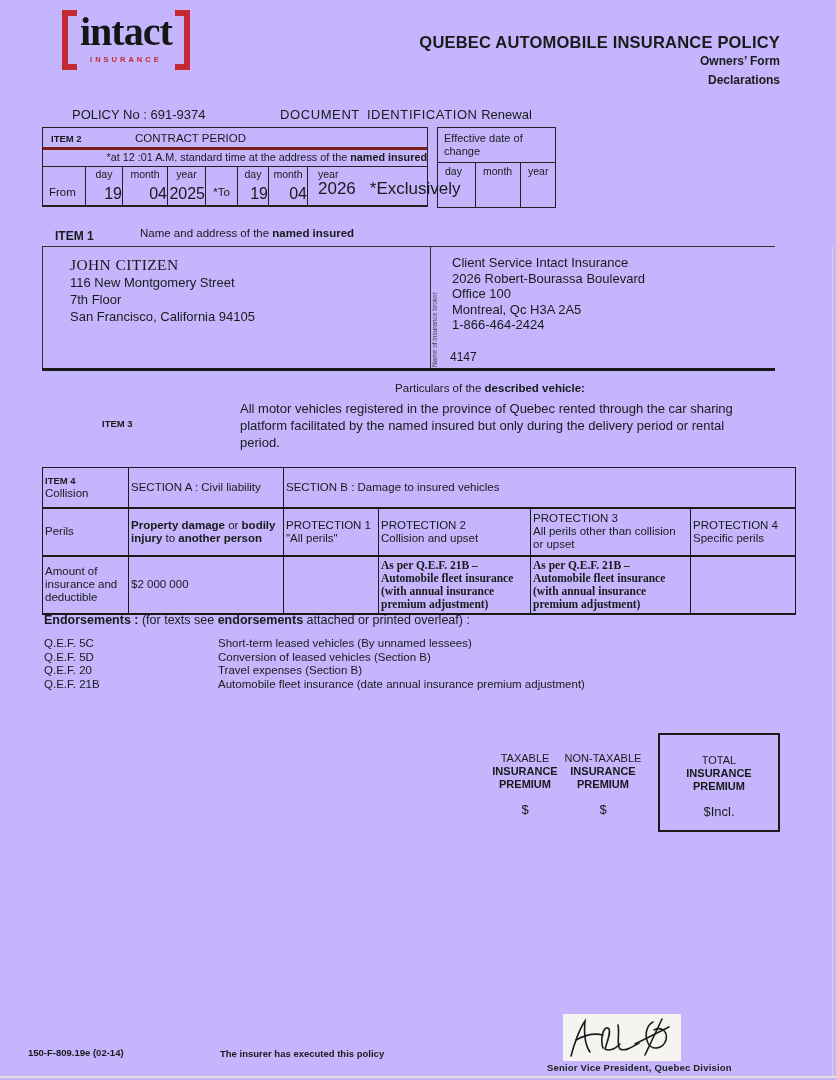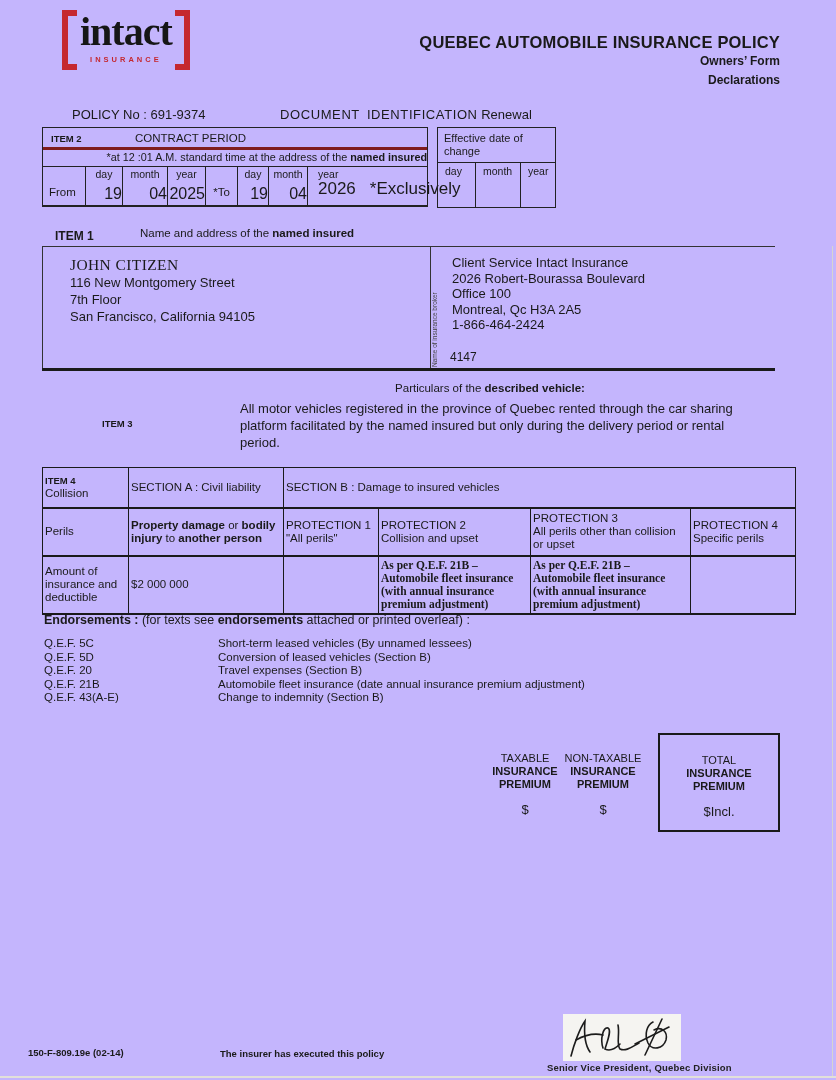--- a/index.html
+++ b/index.html
@@ -258,21 +258,20 @@
     </tr>
   </tbody>
     </table>
 
   <div class="endors-title"><span class="b">Endorsements :</span><span> (for texts see </span><span class="b">endorsements</span><span> attached or printed overleaf) :</span></div>
   <div class="endors-list">
     <div class="endors-row"><span class="code">Q.E.F. 5C</span><span>Short-term leased vehicles (By unnamed lessees)</span></div>
     <div class="endors-row"><span class="code">Q.E.F. 5D</span><span>Conversion of leased vehicles (Section B)</span></div>
     <div class="endors-row"><span class="code">Q.E.F. 20</span><span>Travel expenses (Section B)</span></div>
     <div class="endors-row"><span class="code">Q.E.F. 21B</span><span>Automobile fleet insurance (date annual insurance premium adjustment)</span></div>
-    <div class="endors-row"><span class="code">Q.E.F. 43(A-E)</span><span>Change to indemnity (Section B)</span></div>
   </div>
 
   <div class="prem prem-taxable">
     <div class="l1">TAXABLE</div>
     <div class="lb">INSURANCE</div>
     <div class="lb">PREMIUM</div>
     <div class="prem-val">$</div>
   </div>
   <div class="prem prem-nontax">
     <div class="l1">NON-TAXABLE</div>

